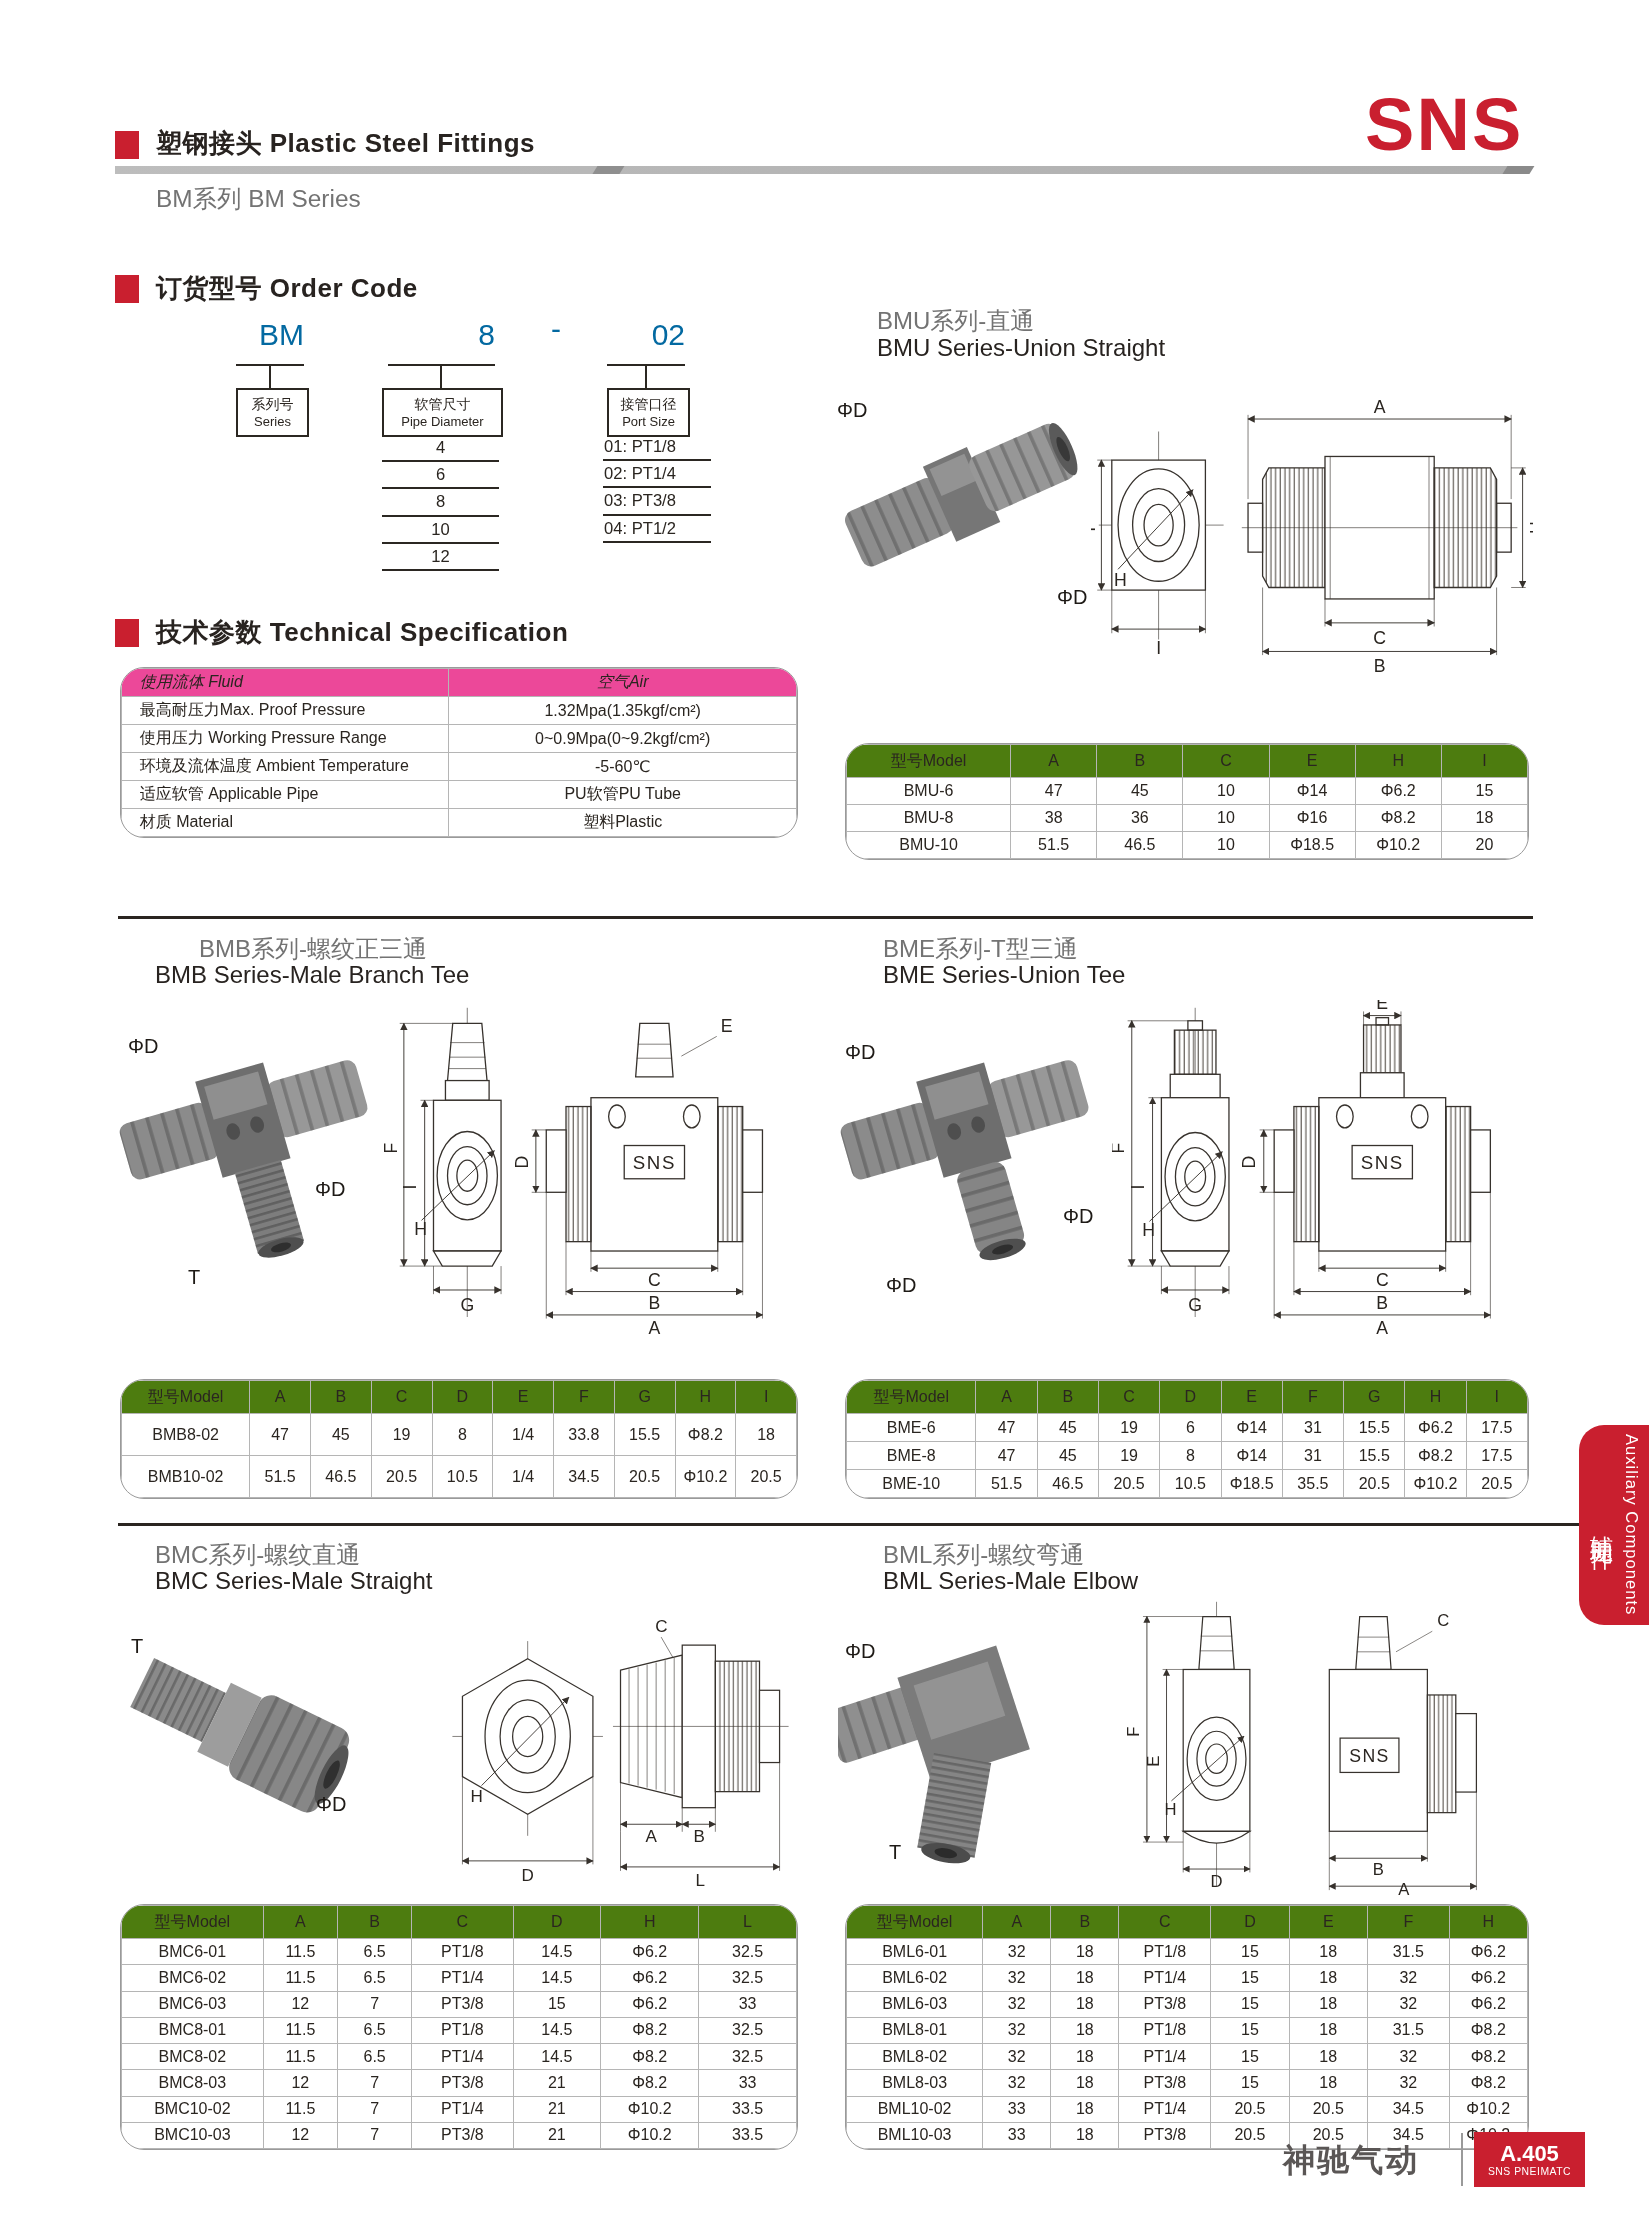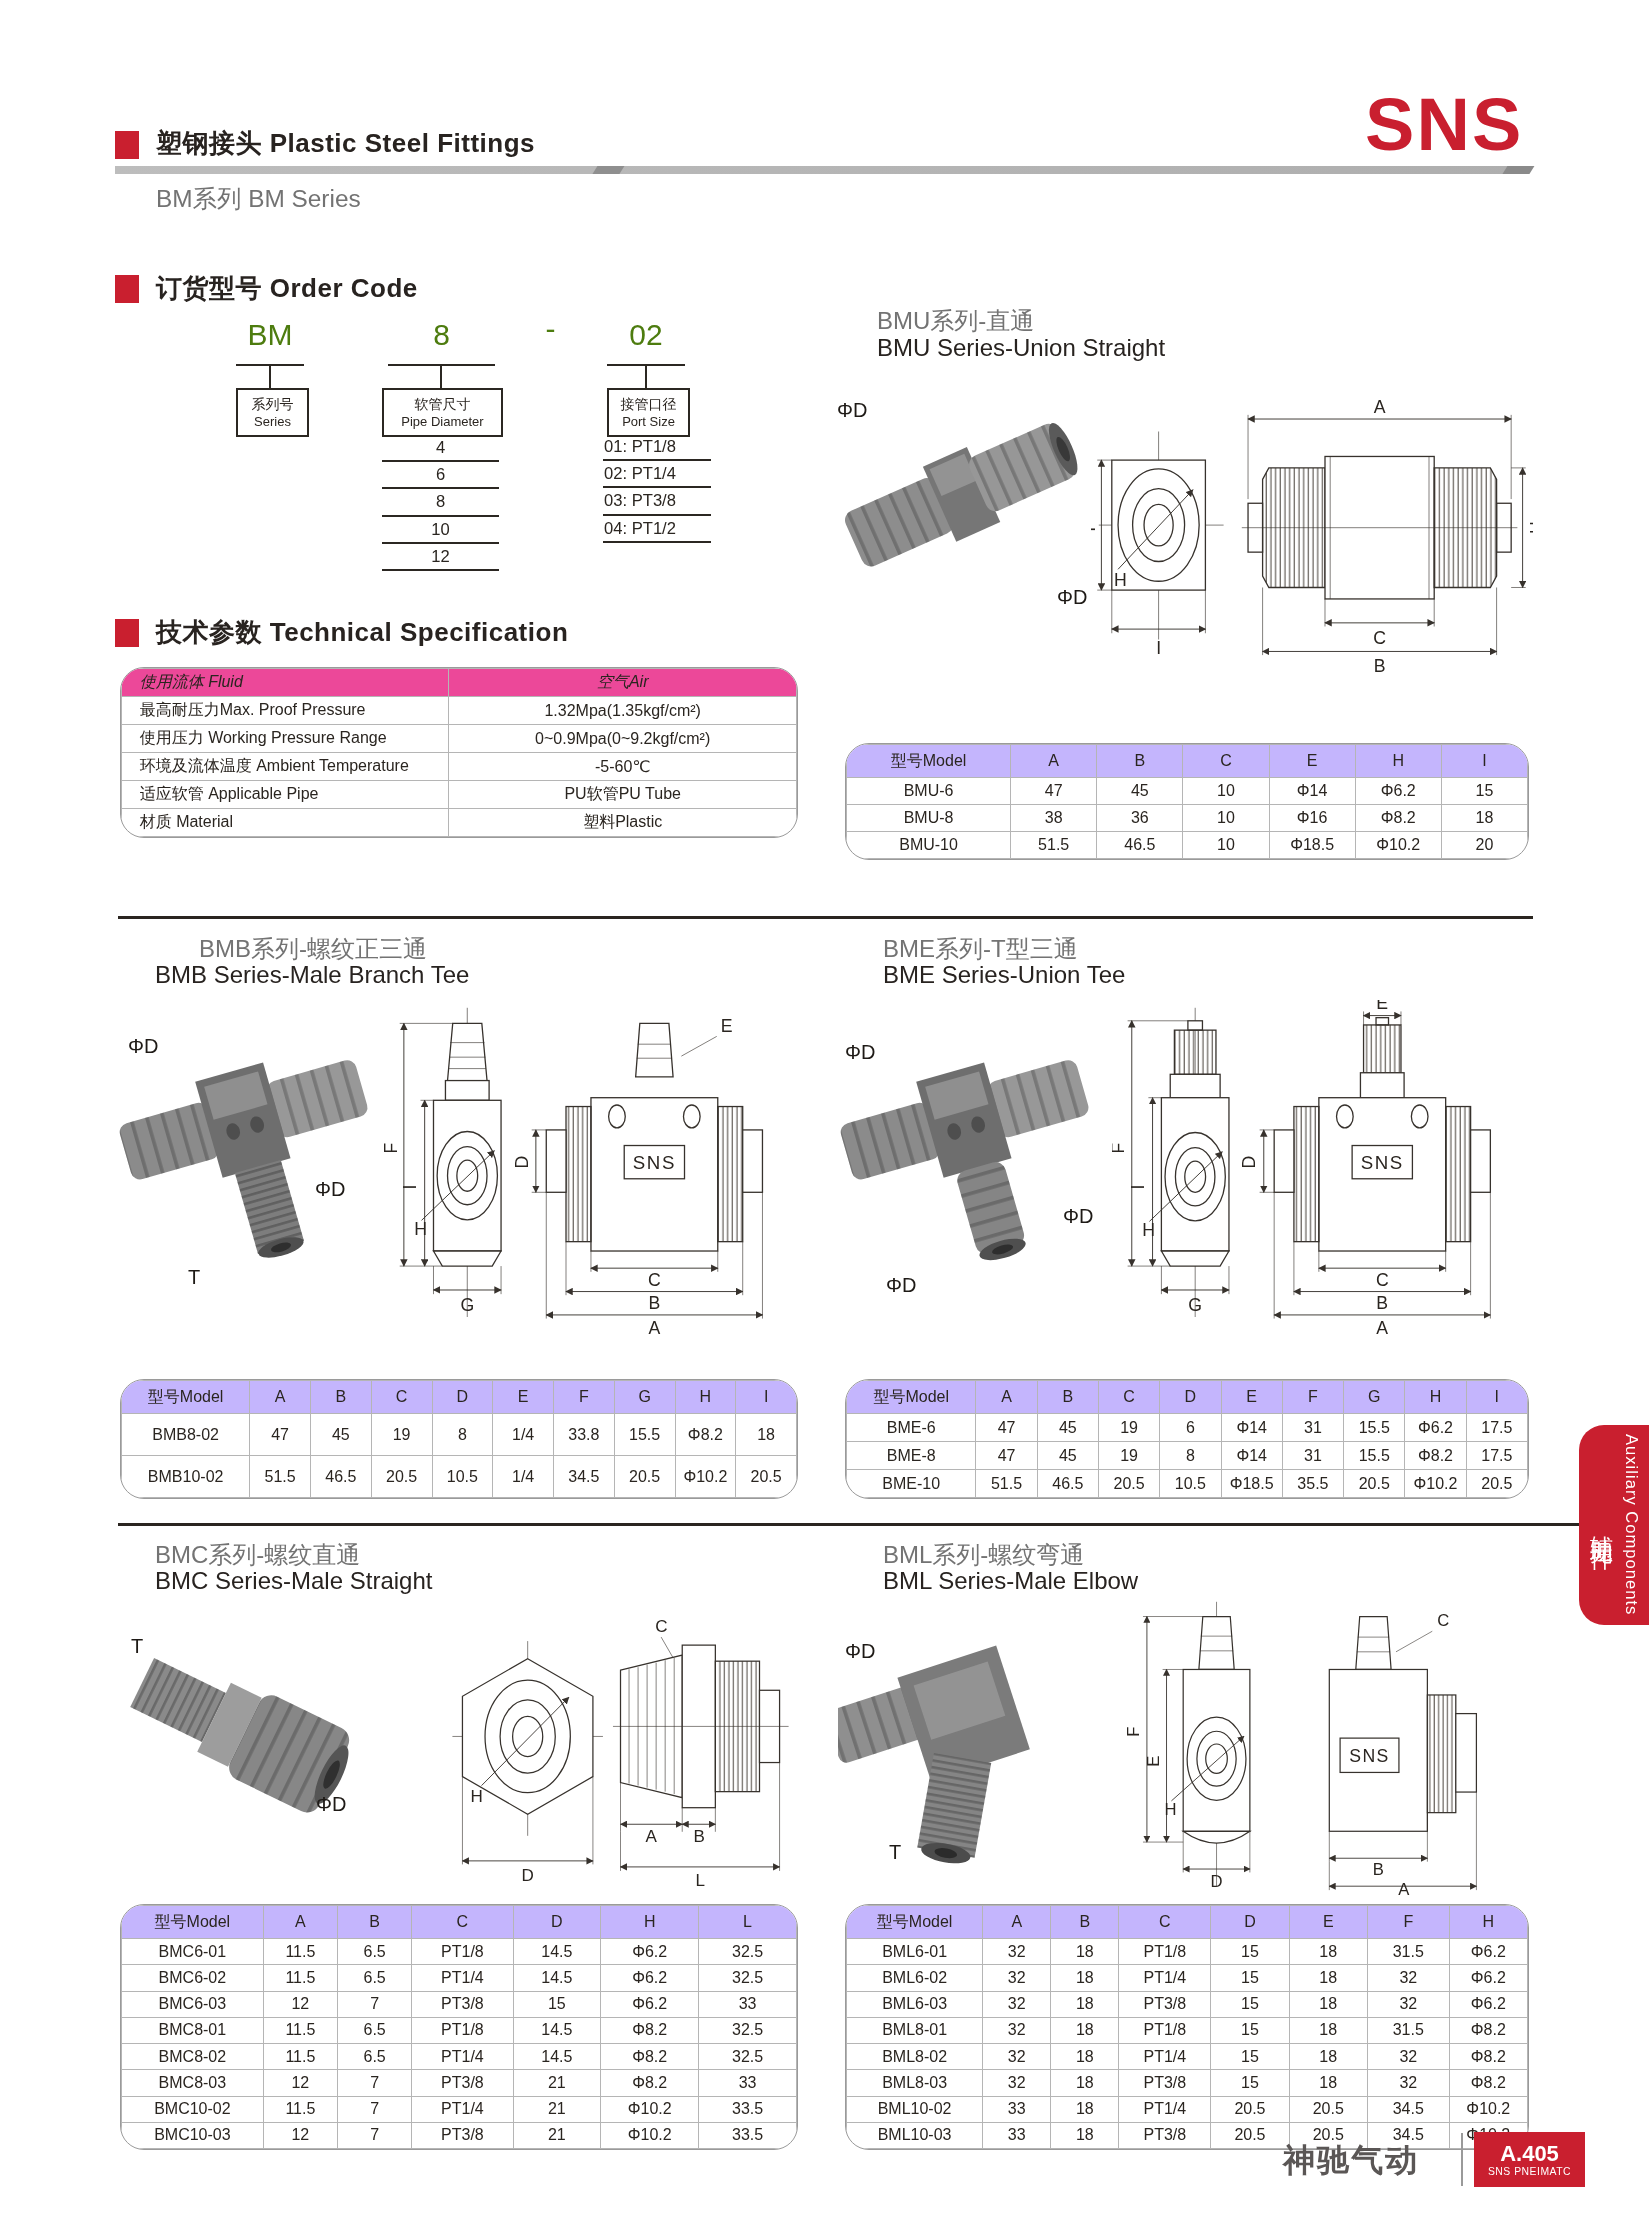--- a/index.html
+++ b/index.html
@@ -7,33 +7,33 @@
         font-family:"Liberation Sans","DejaVu Sans",sans-serif;color:#2a2520;}
   .abs{position:absolute;}
   .chip{position:absolute;width:24px;height:28px;background:#c91f2f;}
   .sec-title{position:absolute;font-size:26px;font-weight:600;letter-spacing:0.5px;color:#282320;white-space:nowrap;}
   .sub-cn{position:absolute;font-size:24px;color:#737373;white-space:nowrap;}
   .sub-en{position:absolute;font-size:24px;color:#282320;white-space:nowrap;}
   .logo{position:absolute;font-size:74px;font-weight:800;color:#c91f2f;letter-spacing:2.1px;line-height:1;}
   .graybar{position:absolute;height:7.8px;background:linear-gradient(90deg,#bdbdbd,#aeaeae);}
   .barstep{position:absolute;width:27px;height:7.8px;background:#8f8f8f;transform:skewX(-32deg);}
   .divider{position:absolute;height:2.6px;background:#2a2520;}
-  .code-part{position:absolute;font-size:30px;text-align:center;color:#4d7c0f;}
+  .code-part{position:absolute;font-size:30px;text-align:right;color:#0369a1;}
   .code-line{position:absolute;height:2.1px;background:#2b2722;}
   .code-conn{position:absolute;width:2.1px;background:#2b2722;}
   .code-box{position:absolute;border:2.1px solid #2b2722;display:flex;flex-direction:column;align-items:center;justify-content:center;background:#fff;}
   .code-box .cn{font-size:14px;} .code-box .en{font-size:13px;}
   .optlist{position:absolute;display:flex;flex-direction:column;}
   .optlist.centered .opt{text-align:center;}
   .opt{font-size:16.6px;border-bottom:2.1px solid #2b2722;padding:3.1px 1px 2.1px 1px;white-space:nowrap;}
   .photo-label{position:absolute;font-size:20px;color:#1e1a16;white-space:nowrap;}
   .rtable{position:absolute;border:1.6px solid #9a9a9a;border-radius:24px;overflow:hidden;background:#fff;}
   .rtable table{width:100%;height:100%;border-collapse:collapse;table-layout:fixed;}
   .rtable th,.rtable td{border:1px solid #b5b5b5;text-align:center;font-size:16px;font-weight:normal;color:#2a2520;padding:1px 2.1px;}
-  .rtable th{background:#c4b5fd;height:30px;margin-top:44px;}
+  .rtable th{background:#4d7c0f;height:30px;margin-top:44px;}
   .rtable.spec tr:first-child td{background:#ec4899;font-style:italic;}
   .rtable.spec td:first-child{text-align:left;padding-left:17.7px;}
   .dimtext{font-size:34px;fill:#2a2520;}
   .snsmark{font-size:36px;fill:#2a2520;letter-spacing:3px;}
   .ln{fill:#ffffff;stroke:#37322d;stroke-width:2.5;}
   .lnp{stroke:#37322d;stroke-width:2.5;}
   .cl{stroke:#37322d;stroke-width:1.2;}
   .dim{stroke:#37322d;stroke-width:1.8;fill:none;}
   .thin{stroke:#37322d;stroke-width:1.2;}
   .side-tab{position:absolute;left:1579px;top:1425px;width:70px;height:200px;background:#c91f2f;

